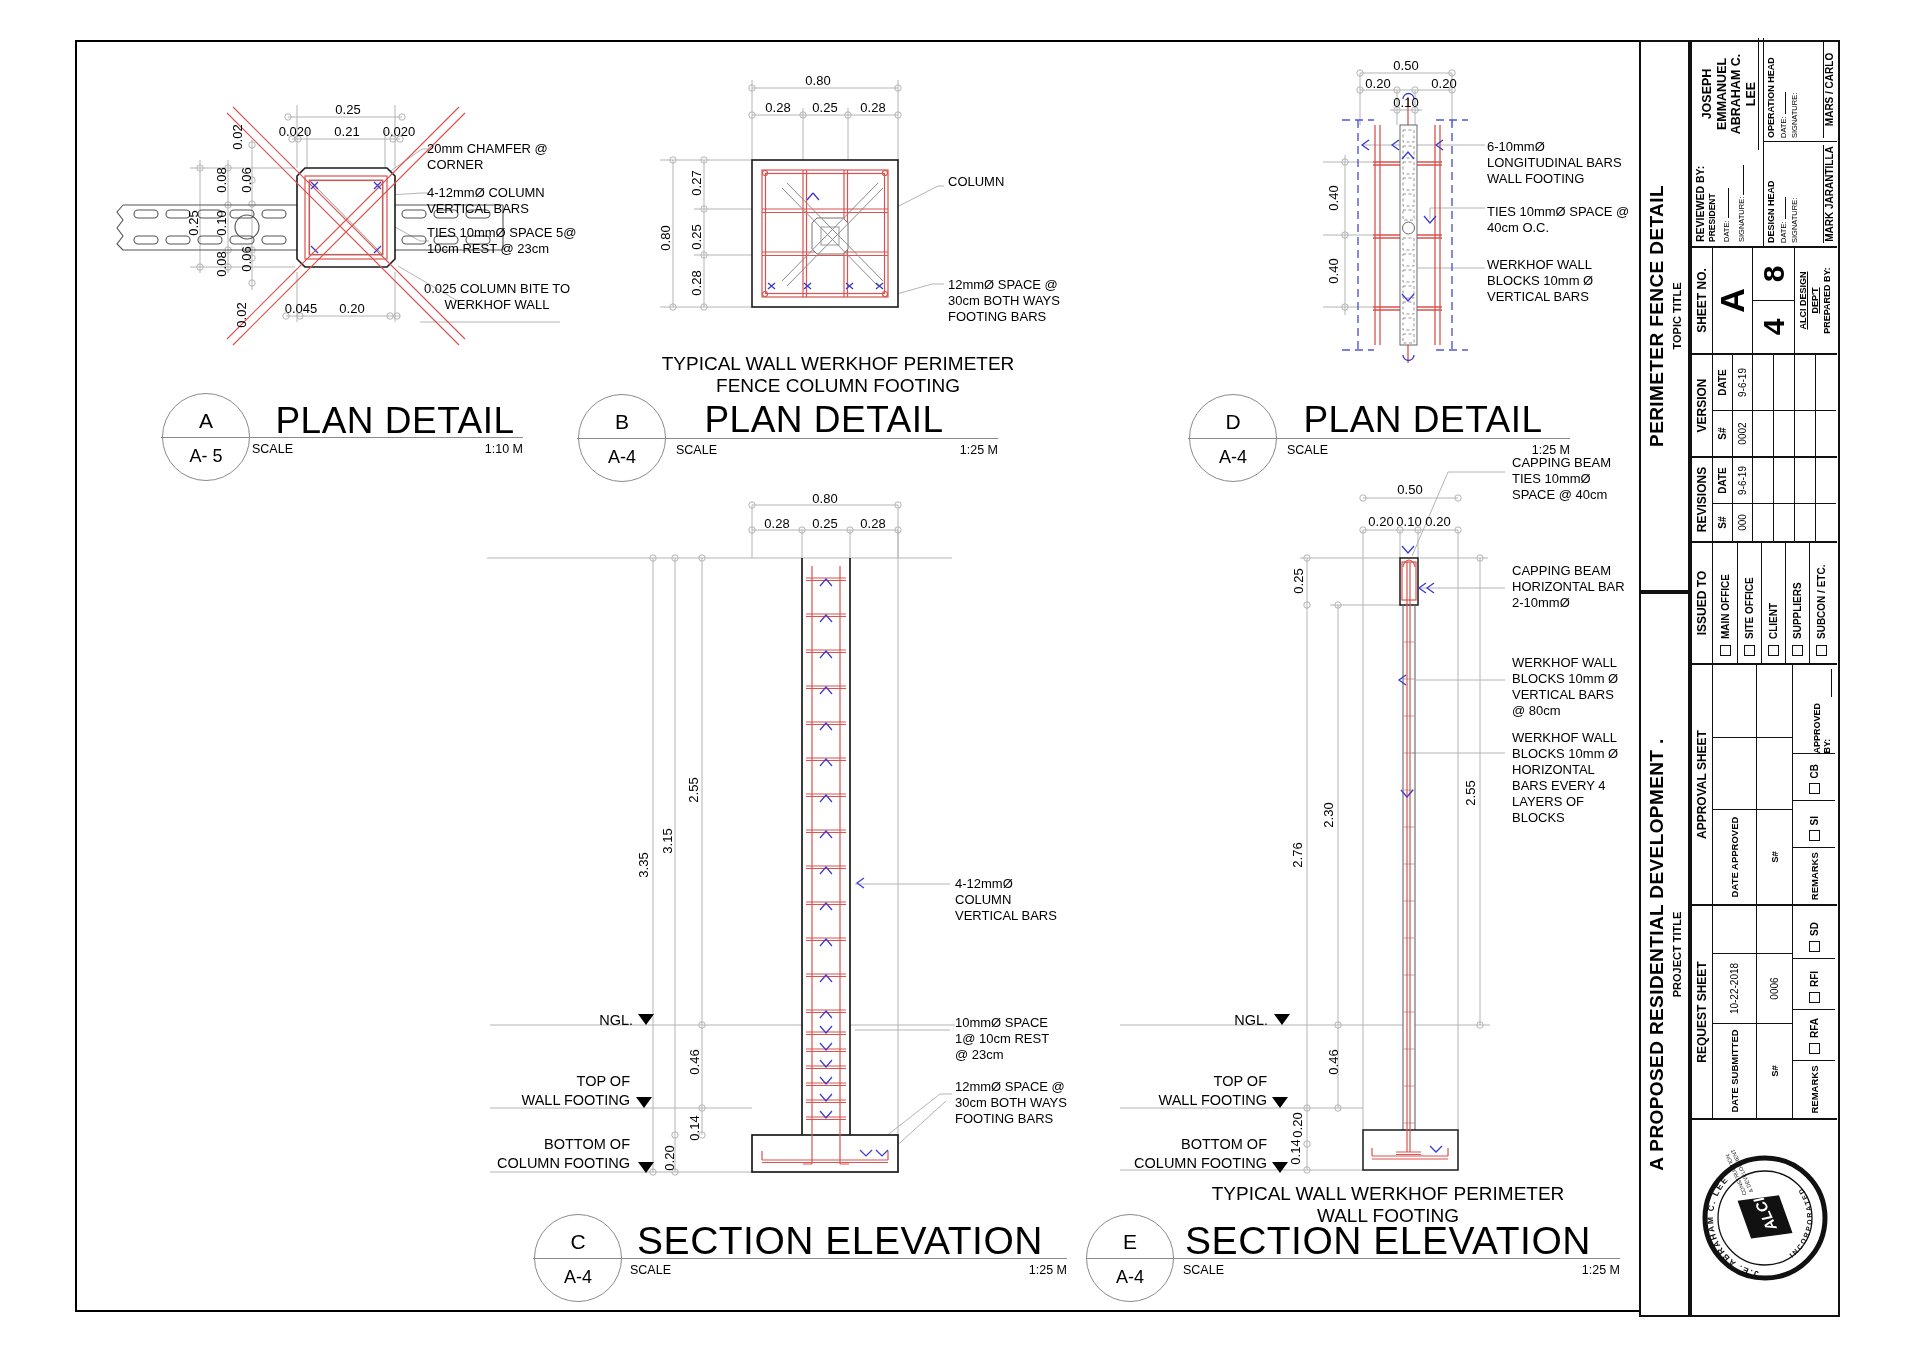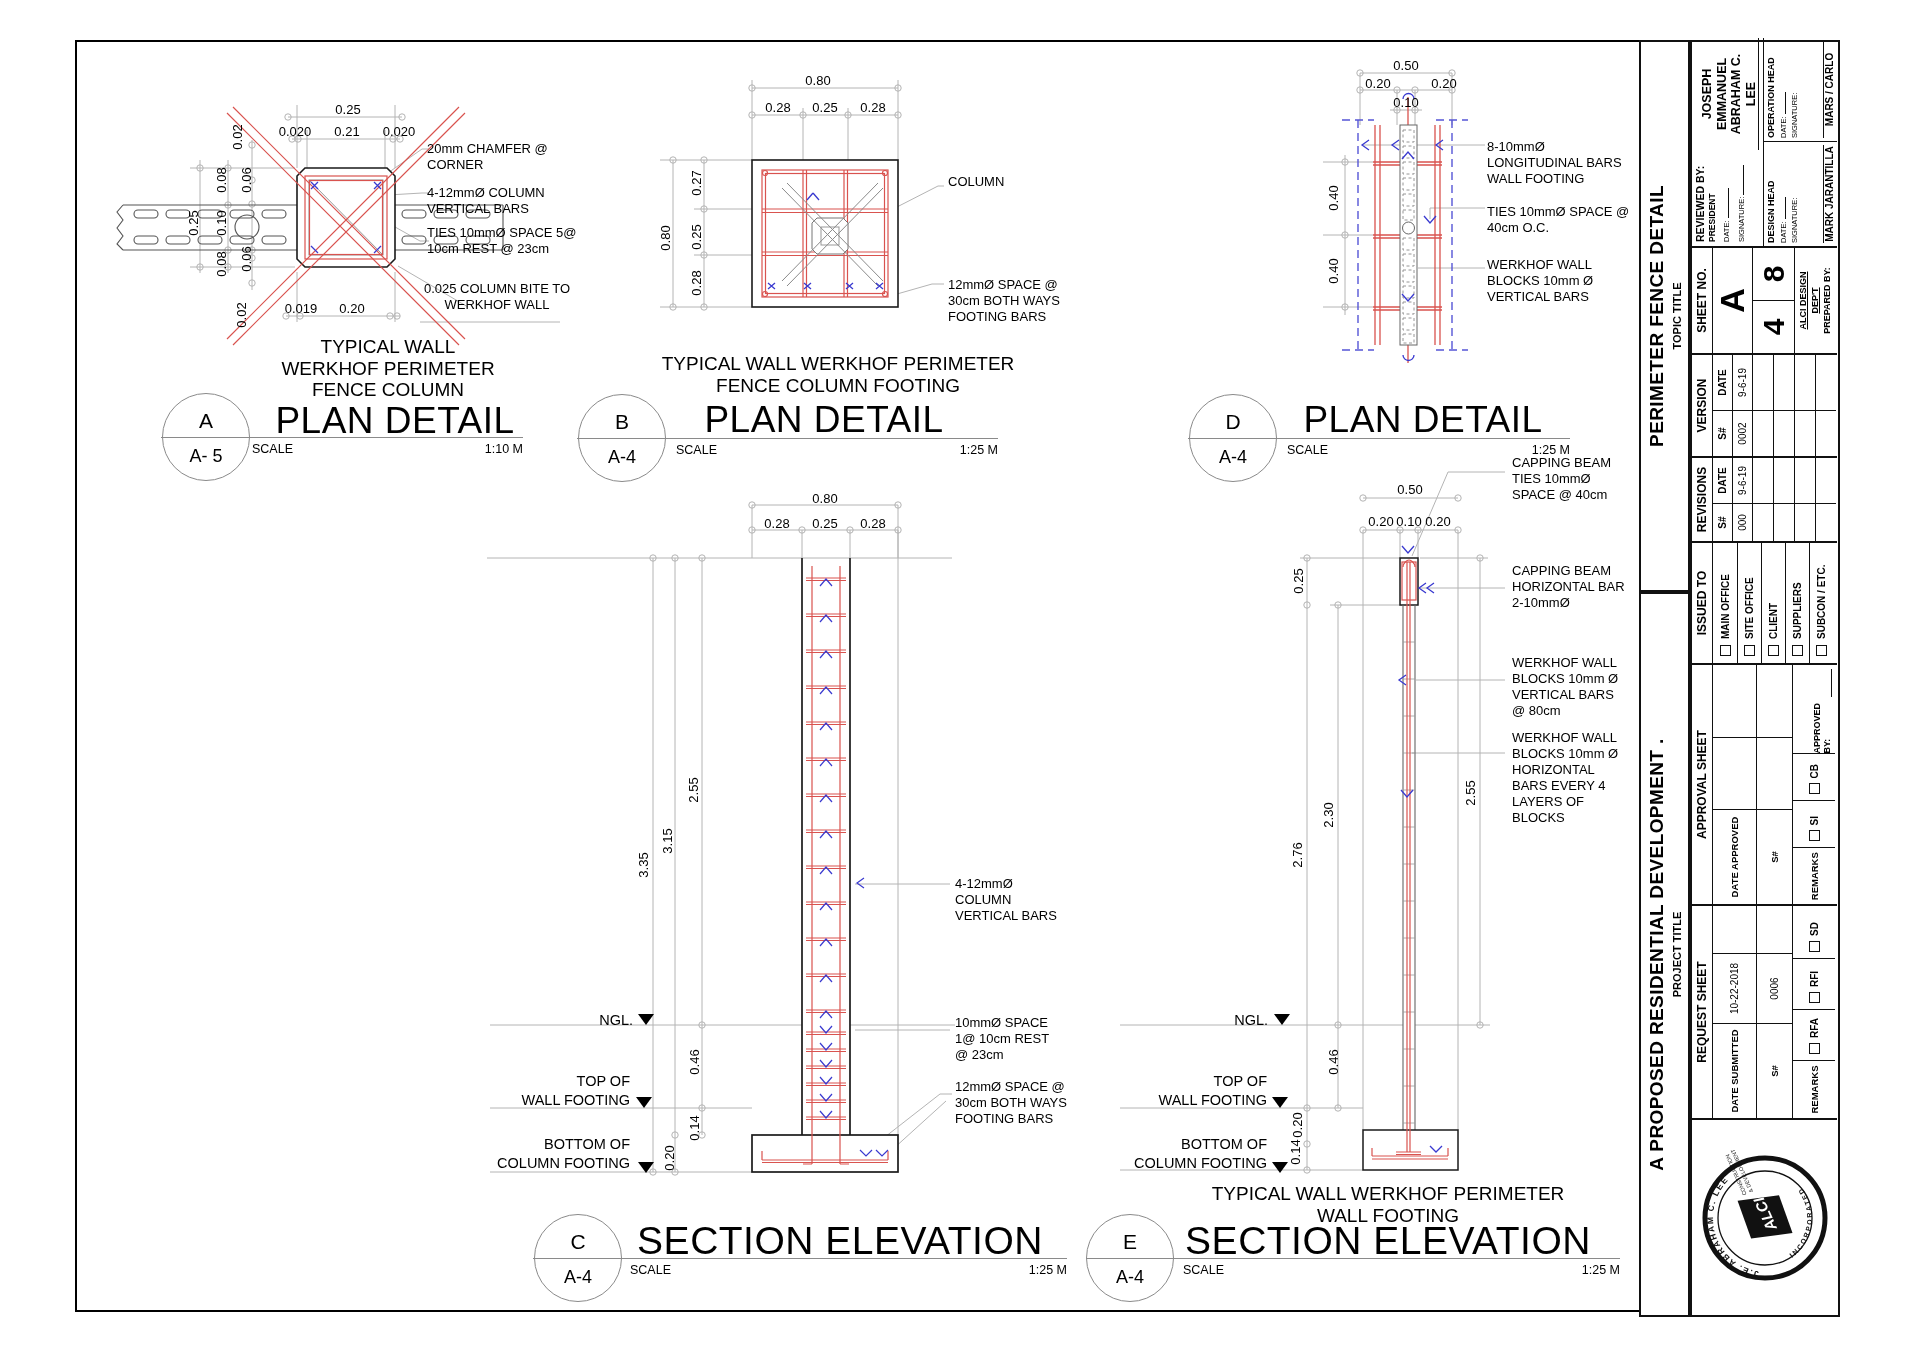--- a/index.html
+++ b/index.html
@@ -270,33 +270,30 @@
   <span class="dm" style="left:347px;top:131px">0.21</span>
   <span class="dm" style="left:399px;top:131px">0.020</span>
   <span class="vd" style="left:237px;top:137px">0.02</span>
   <span class="vd" style="left:221px;top:180px">0.08</span>
   <span class="vd" style="left:246px;top:180px">0.06</span>
   <span class="vd" style="left:193px;top:223px">0.25</span>
   <span class="vd" style="left:221px;top:223px">0.10</span>
   <span class="vd" style="left:246px;top:259px">0.06</span>
   <span class="vd" style="left:221px;top:264px">0.08</span>
   <span class="vd" style="left:241px;top:315px">0.02</span>
-  <span class="dm" style="left:301px;top:308px">0.019</span>
+  <span class="dm" style="left:301px;top:308px">0.045</span>
   <span class="dm" style="left:352px;top:308px">0.20</span>
   <span class="an" style="left:427px;top:141px">20mm CHAMFER @
 CORNER</span>
   <span class="an" style="left:427px;top:185px">4-12mmØ COLUMN
 VERTICAL BARS</span>
   <span class="an" style="left:427px;top:225px">TIES 10mmØ  SPACE 5@
 10cm  REST @ 23cm</span>
   <span class="anc" style="left:497px;top:281px">0.025 COLUMN BITE TO
 WERKHOF WALL</span>
-  <span class="ttl" style="left:388px;top:336px">TYPICAL WALL
-WERKHOF PERIMETER
-FENCE  COLUMN</span>
   <span class="big" style="left:395px;top:421px">PLAN DETAIL</span>
   <div class="rule" style="left:161px;top:437px;width:362px"></div>
   <div class="badge" style="left:162px;top:393px"></div>
   <span class="bl" style="left:206px;top:421px">A</span>
   <span class="br" style="left:206px;top:456px">A- 5</span>
   <span class="scl" style="left:252px;top:442px">SCALE</span>
   <span class="sclv" style="left:523px;top:442px">1:10 M</span>
 
   <span class="dm" style="left:818px;top:80px">0.80</span>
   <span class="dm" style="left:778px;top:107px">0.28</span>
@@ -319,21 +316,21 @@
   <span class="br" style="left:622px;top:457px">A-4</span>
   <span class="scl" style="left:676px;top:443px">SCALE</span>
   <span class="sclv" style="left:998px;top:443px">1:25 M</span>
 
   <span class="dm" style="left:1406px;top:65px">0.50</span>
   <span class="dm" style="left:1378px;top:83px">0.20</span>
   <span class="dm" style="left:1444px;top:83px">0.20</span>
   <span class="dm" style="left:1406px;top:102px">0.10</span>
   <span class="vd" style="left:1333px;top:198px">0.40</span>
   <span class="vd" style="left:1333px;top:271px">0.40</span>
-  <span class="an" style="left:1487px;top:139px">8-10mmØ
+  <span class="an" style="left:1487px;top:139px">6-10mmØ
 LONGITUDINAL BARS
 WALL FOOTING</span>
   <span class="an" style="left:1487px;top:204px">TIES 10mmØ SPACE @
 40cm O.C.</span>
   <span class="an" style="left:1487px;top:257px">WERKHOF WALL
 BLOCKS 10mm Ø
 VERTICAL BARS</span>
   <span class="big" style="left:1423px;top:420px">PLAN DETAIL</span>
   <div class="rule" style="left:1188px;top:438px;width:382px"></div>
   <div class="badge" style="left:1189px;top:394px"></div>

